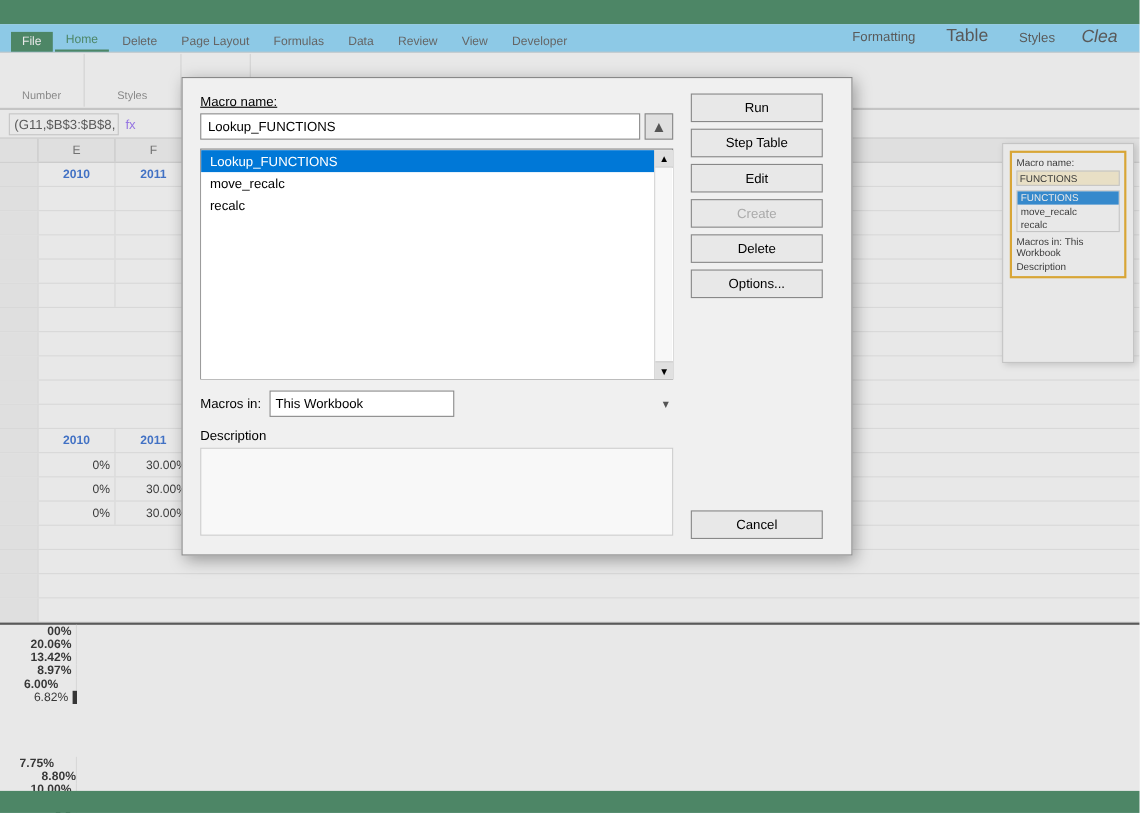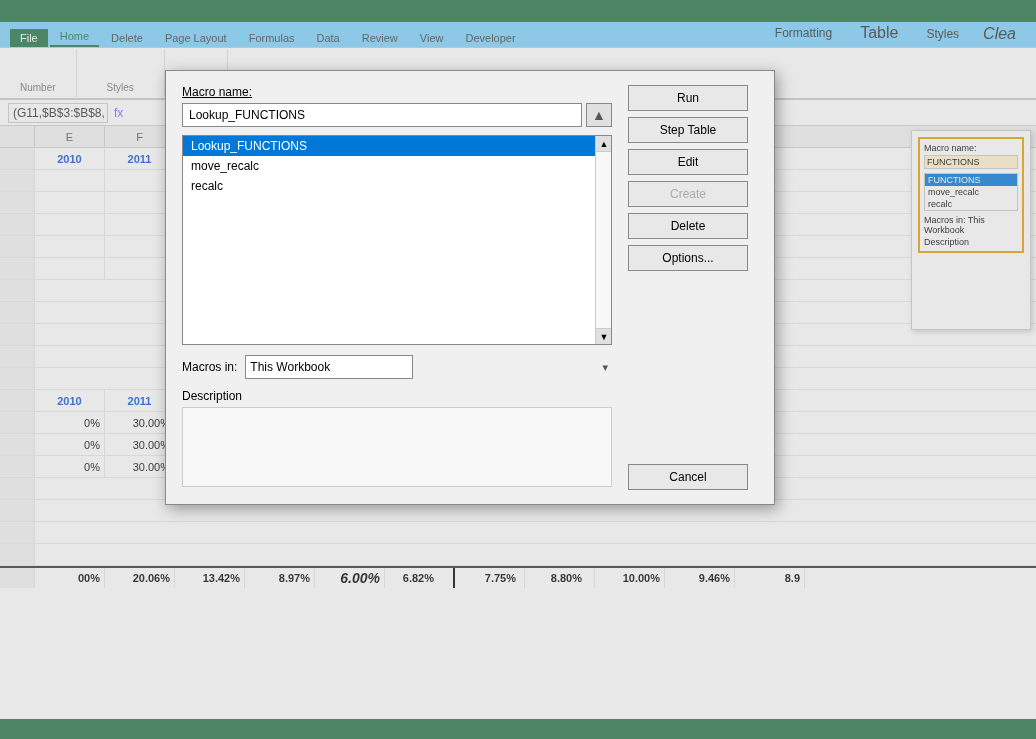--- a/index.html
+++ b/index.html
@@ -465,30 +465,30 @@
   </div>
   <div style="display:flex;height:22px;border-bottom:1px solid #e8e8e8;">
     <div style="width:35px;background:#f2f2f2;border-right:1px solid #e8e8e8;"></div>
       <div style="flex:1;"></div>
   </div>
   <div style="display:flex;height:22px;border-bottom:1px solid #e8e8e8;">
     <div style="width:35px;background:#f2f2f2;border-right:1px solid #e8e8e8;"></div>
       <div style="flex:1;"></div>
   </div>
 
-  <div style="display:flex;height:22px;border-top:2px solid #333;">
+  <div style="display:flex;height:22px;border-top:2px solid #333;flex-direction:column;">
     <div style="width:35px;background:#f2f2f2;border-right:1px solid #e8e8e8;"></div>
     <div style="width:70px;border-right:1px solid #e8e8e8;font-size:11px;font-weight:bold;display:flex;align-items:center;justify-content:flex-end;padding-right:4px;">00%</div>
     <div style="width:70px;border-right:1px solid #e8e8e8;font-size:11px;font-weight:bold;display:flex;align-items:center;justify-content:flex-end;padding-right:4px;">20.06%</div>
     <div style="width:70px;border-right:1px solid #e8e8e8;font-size:11px;font-weight:bold;display:flex;align-items:center;justify-content:flex-end;padding-right:4px;">13.42%</div>
     <div style="width:70px;border-right:1px solid #e8e8e8;font-size:11px;font-weight:bold;display:flex;align-items:center;justify-content:flex-end;padding-right:4px;">8.97%</div>
-    <div style="width:70px;border-right:1px solid #e8e8e8;font-size:14px;font-weight:bold;display:flex;align-items:center;justify-content:flex-end;padding-right:4px;font-style:italic;">6.00%</div>
-    <div style="width:70px;border-right:2px solid #000000;font-size:11px;font-weight:bold;display:flex;align-items:center;justify-content:flex-end;padding-right:19px;">6.82%</div>
-    <div style="width:70px;border-right:1px solid #e8e8e8;font-size:11px;font-weight:bold;display:flex;align-items:center;justify-content:flex-end;padding-right:8px;">7.75%</div>
-    <div style="width:70px;border-right:1px solid #e8e8e8;font-size:11px;font-weight:bold;display:flex;align-items:center;justify-content:flex-end;padding-right:12px;">8.80%</div>
+    <div style="width:70px;border-right:1px solid #e8e8e8;font-size:11px;font-weight:bold;display:flex;align-items:center;justify-content:flex-end;padding-right:16px;">6.00%</div>
+    <div style="width:70px;border-right:4px solid #000000;font-size:11px;font-weight:normal;display:flex;align-items:center;justify-content:flex-end;padding-right:4px;">6.82%</div>
+    <div style="width:70px;border-right:1px solid #e8e8e8;font-size:11px;font-weight:bold;display:flex;align-items:center;justify-content:flex-end;padding-right:20px;margin-top:48px;">7.75%</div>
+    <div style="width:70px;border-right:1px solid #e8e8e8;font-size:11px;font-weight:bold;display:flex;align-items:center;justify-content:flex-end;padding-right:0;">8.80%</div>
     <div style="width:70px;border-right:1px solid #e8e8e8;font-size:11px;font-weight:bold;display:flex;align-items:center;justify-content:flex-end;padding-right:4px;">10.00%</div>
     <div style="width:70px;border-right:1px solid #e8e8e8;font-size:11px;font-weight:bold;display:flex;align-items:center;justify-content:flex-end;padding-right:4px;">9.46%</div>
     <div style="width:70px;border-right:1px solid #e8e8e8;font-size:11px;font-weight:bold;display:flex;align-items:center;justify-content:flex-end;padding-right:4px;">8.9</div>
   </div>
 </div>
 
 <div style="position:absolute;bottom:0;left:0;right:0;height:20px;background:#217346;z-index:1;display:flex;align-items:center;padding:0 8px;">
   <span style="font-size:11px;color:#fff;"></span>
 </div>
 

